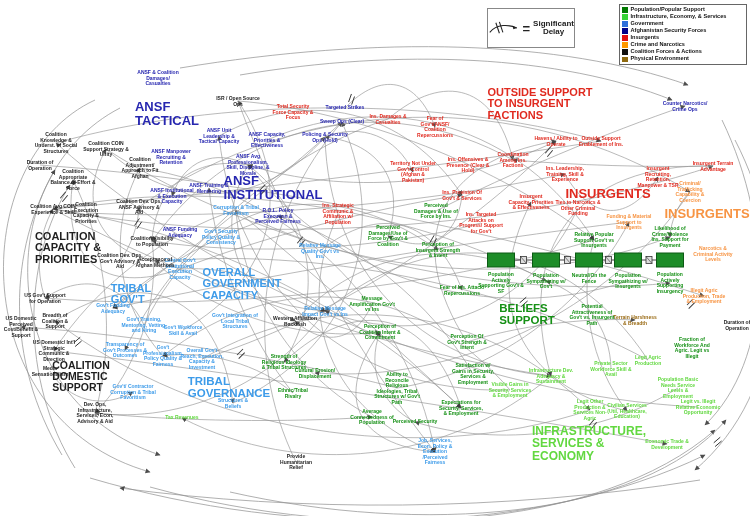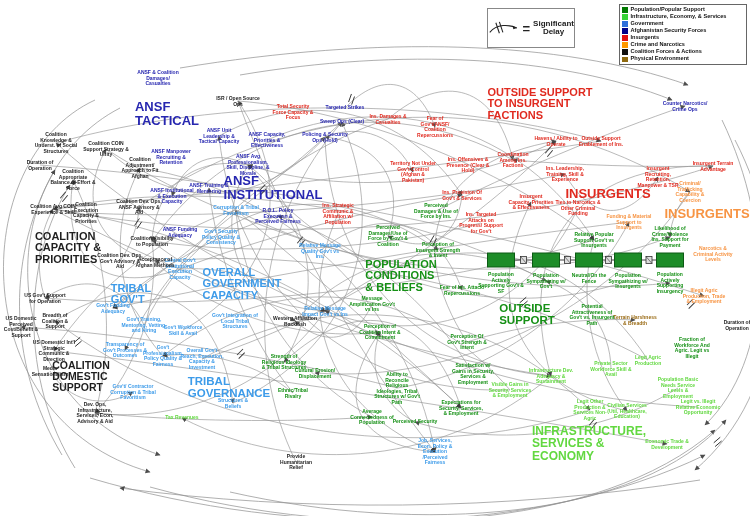--- a/index.html
+++ b/index.html
@@ -371,24 +371,21 @@
     <div class="region" style="left: 608px; top: 194px; color: rgb(224, 42, 31); font-size: 13px;">INSURGENTS</div>
     <div class="region" style="left: 707px; top: 214px; color: rgb(247, 148, 67); font-size: 13px;">INSURGENTS</div>
     <div class="region" style="left: 68px; top: 248px; color: rgb(31, 31, 31); font-size: 11px;">COALITION
 CAPACITY &amp;
 PRIORITIES</div>
     <div class="region" style="left: 131px; top: 294px; color: rgb(61, 155, 233); font-size: 11px;">TRIBAL
 GOV'T</div>
     <div class="region" style="left: 242px; top: 284px; color: rgb(61, 155, 233); font-size: 11px;">OVERALL
 GOVERNMENT
 CAPACITY</div>
-    <div class="region" style="left: 401px; top: 276px; color: rgb(21, 144, 21); font-size: 11px;">POPULATION
-CONDITIONS
-&amp; BELIEFS</div>
-    <div class="region" style="left: 527px; top: 315px; color: rgb(21, 144, 21); font-size: 11.5px;">OUTSIDE
+    <div class="region" style="left: 527px; top: 315px; color: rgb(21, 144, 21); font-size: 11.5px;">BELIEFS
 SUPPORT</div>
     <div class="region" style="left: 81px; top: 376px; color: rgb(31, 31, 31); font-size: 10.5px;">COALITION
 DOMESTIC
 SUPPORT</div>
     <div class="region" style="left: 229px; top: 388px; color: rgb(61, 155, 233); font-size: 11.5px;">TRIBAL
 GOVERNANCE</div>
     <div class="region" style="left: 589px; top: 444px; color: rgb(98, 216, 64); font-size: 12px;">INFRASTRUCTURE,
 SERVICES &amp;
 ECONOMY</div>
   </div>

